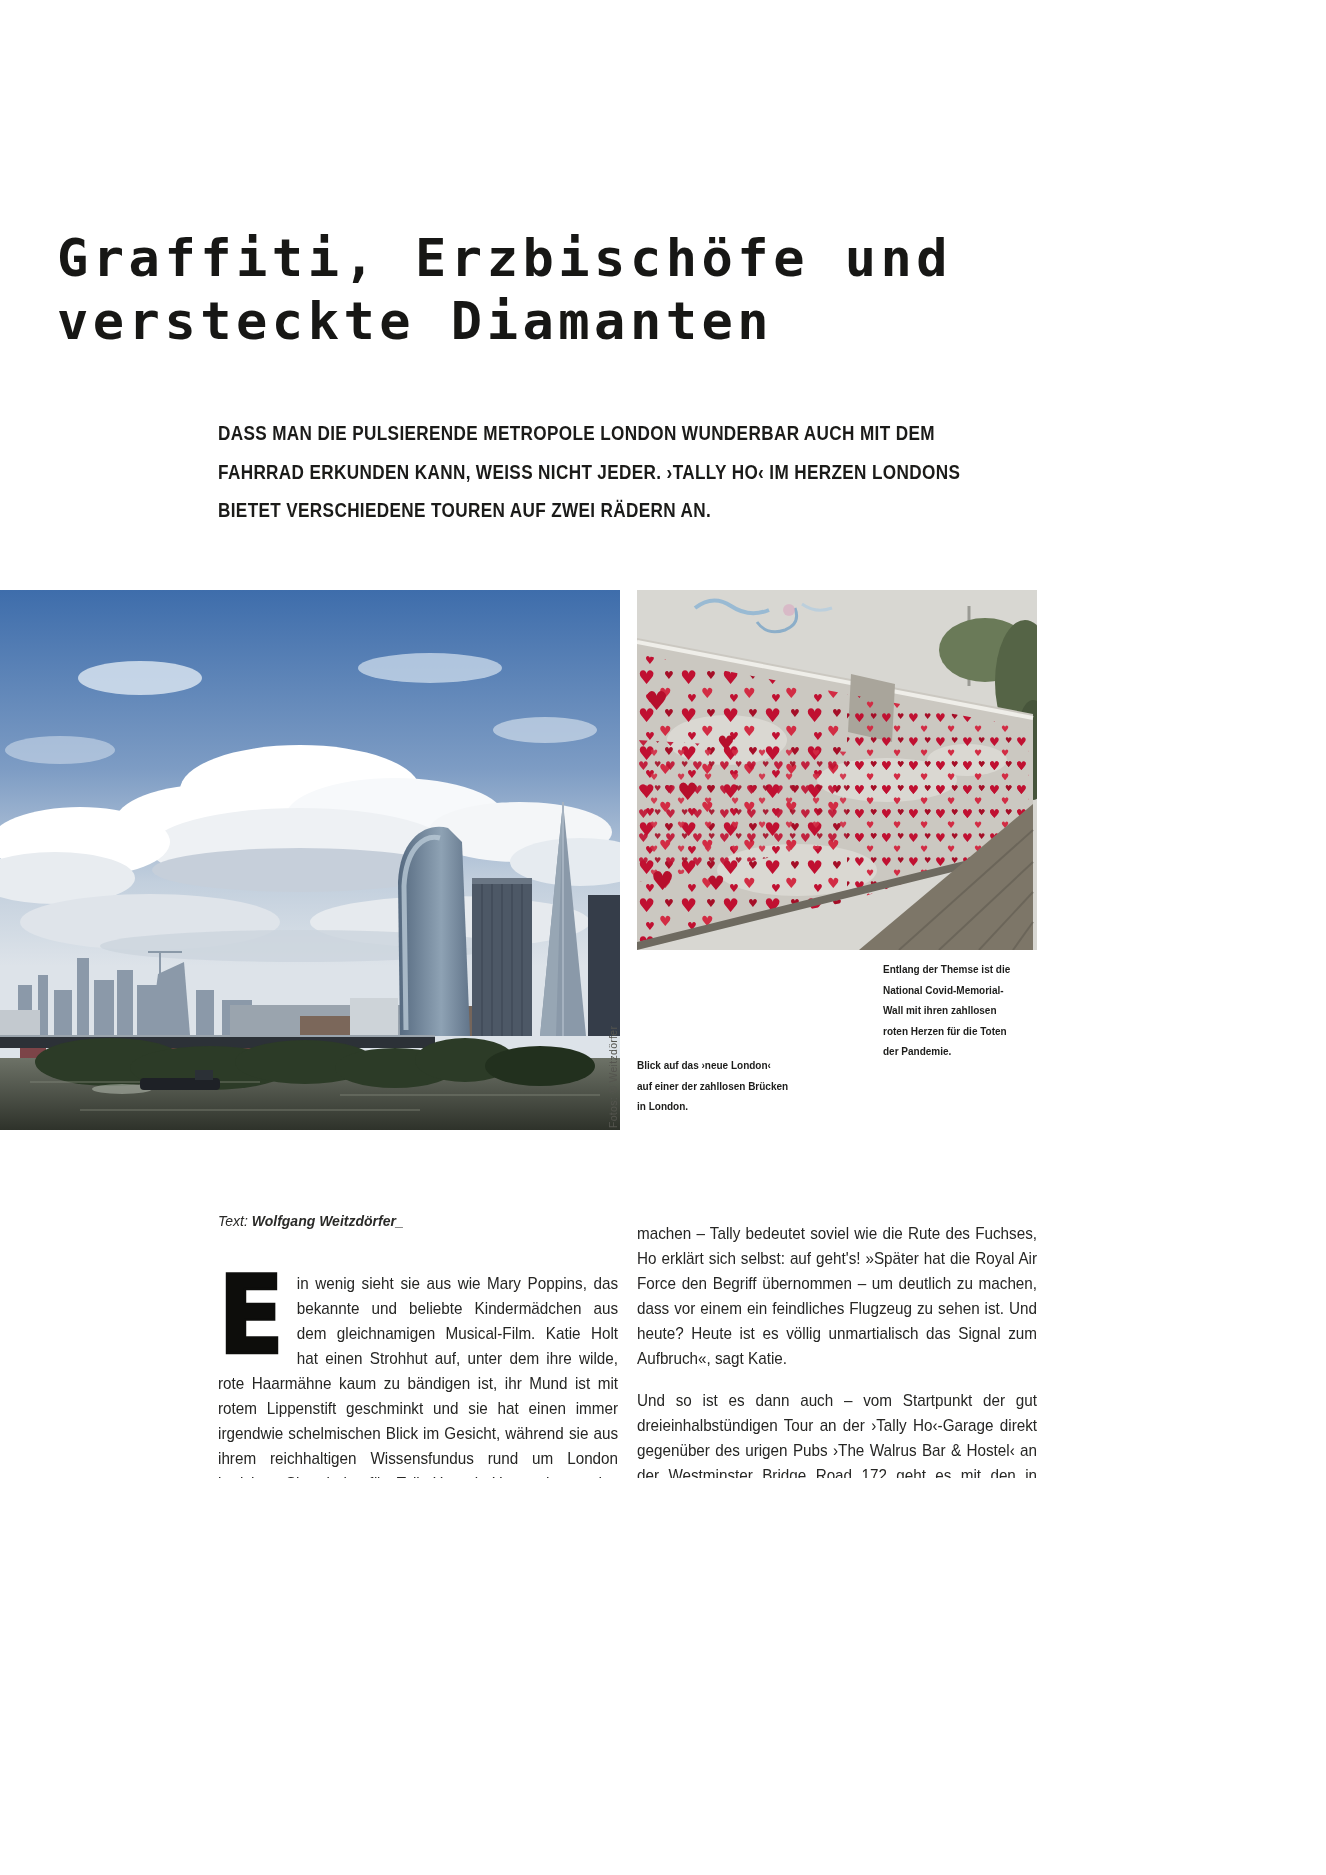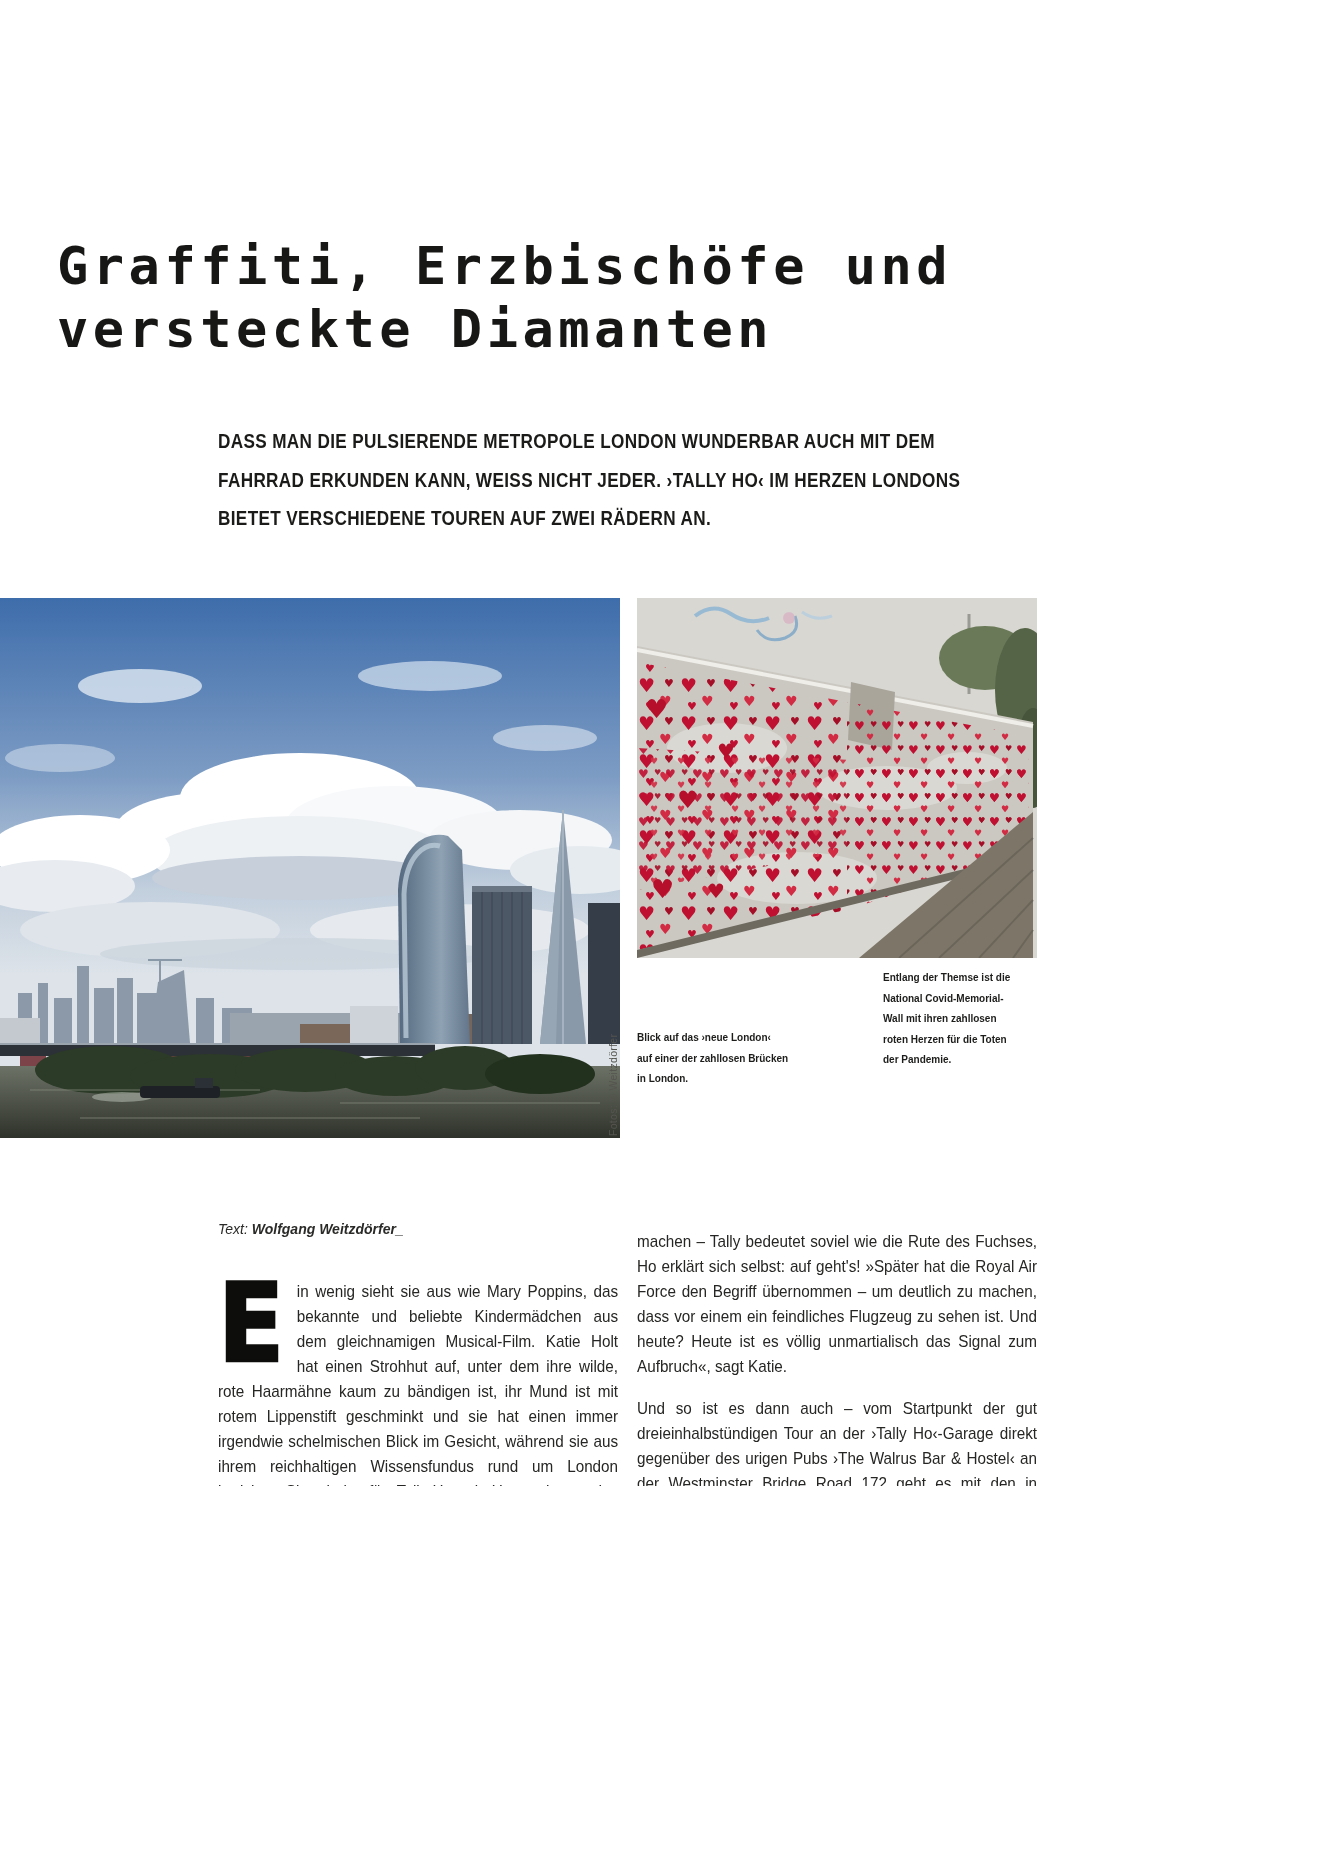--- a/index.html
+++ b/index.html
@@ -1,17 +1,17 @@
 <!DOCTYPE html>
 <html lang="de"><head>
 <meta charset="utf-8">
 <style>
   html,body { margin:0; padding:0; background:#ffffff; }
   .page {
-    position:relative; width:1326px; height:1478px; margin:8px auto;
+    position:relative; width:1326px; height:1478px; margin:0 auto;
     background:#ffffff; overflow:hidden;
     font-family:"Liberation Sans", sans-serif; color:#1d1d1b;
   }
   .pre { white-space:pre-line; }
 
   
   .title {
     position:absolute; left:57px; top:192px;
     font-family:"DejaVu Sans Mono", monospace;
     font-weight:bold; font-size:52px; line-height:63px;
@@ -33,21 +33,21 @@
 
   .credit {
     position:absolute; left:620px; top:1115px; width:254px; height:13px;
     transform:rotate(-90deg); transform-origin:left bottom;
     font-size:10.5px; color:#55554f; letter-spacing:.3px;
   }
 
   .caption {
     font-weight:bold; font-size:10px; line-height:20.5px; color:#1d1d1b;
   }
-  .caption-left  { position:absolute; left:637px; top:1020px; }
+  .caption-left  { position:absolute; left:637px; top:1056px; }
   .caption-right { position:absolute; left:883px; top:960px; }
 
   
   .byline { position:absolute; left:218px; top:1213px; font-style:italic; font-size:14px; color:#2a2a28; }
   .byline .author { font-weight:bold; }
 
   
   .col {
     position:absolute; width:446px;
     transform:scaleX(.897); transform-origin:left top;

